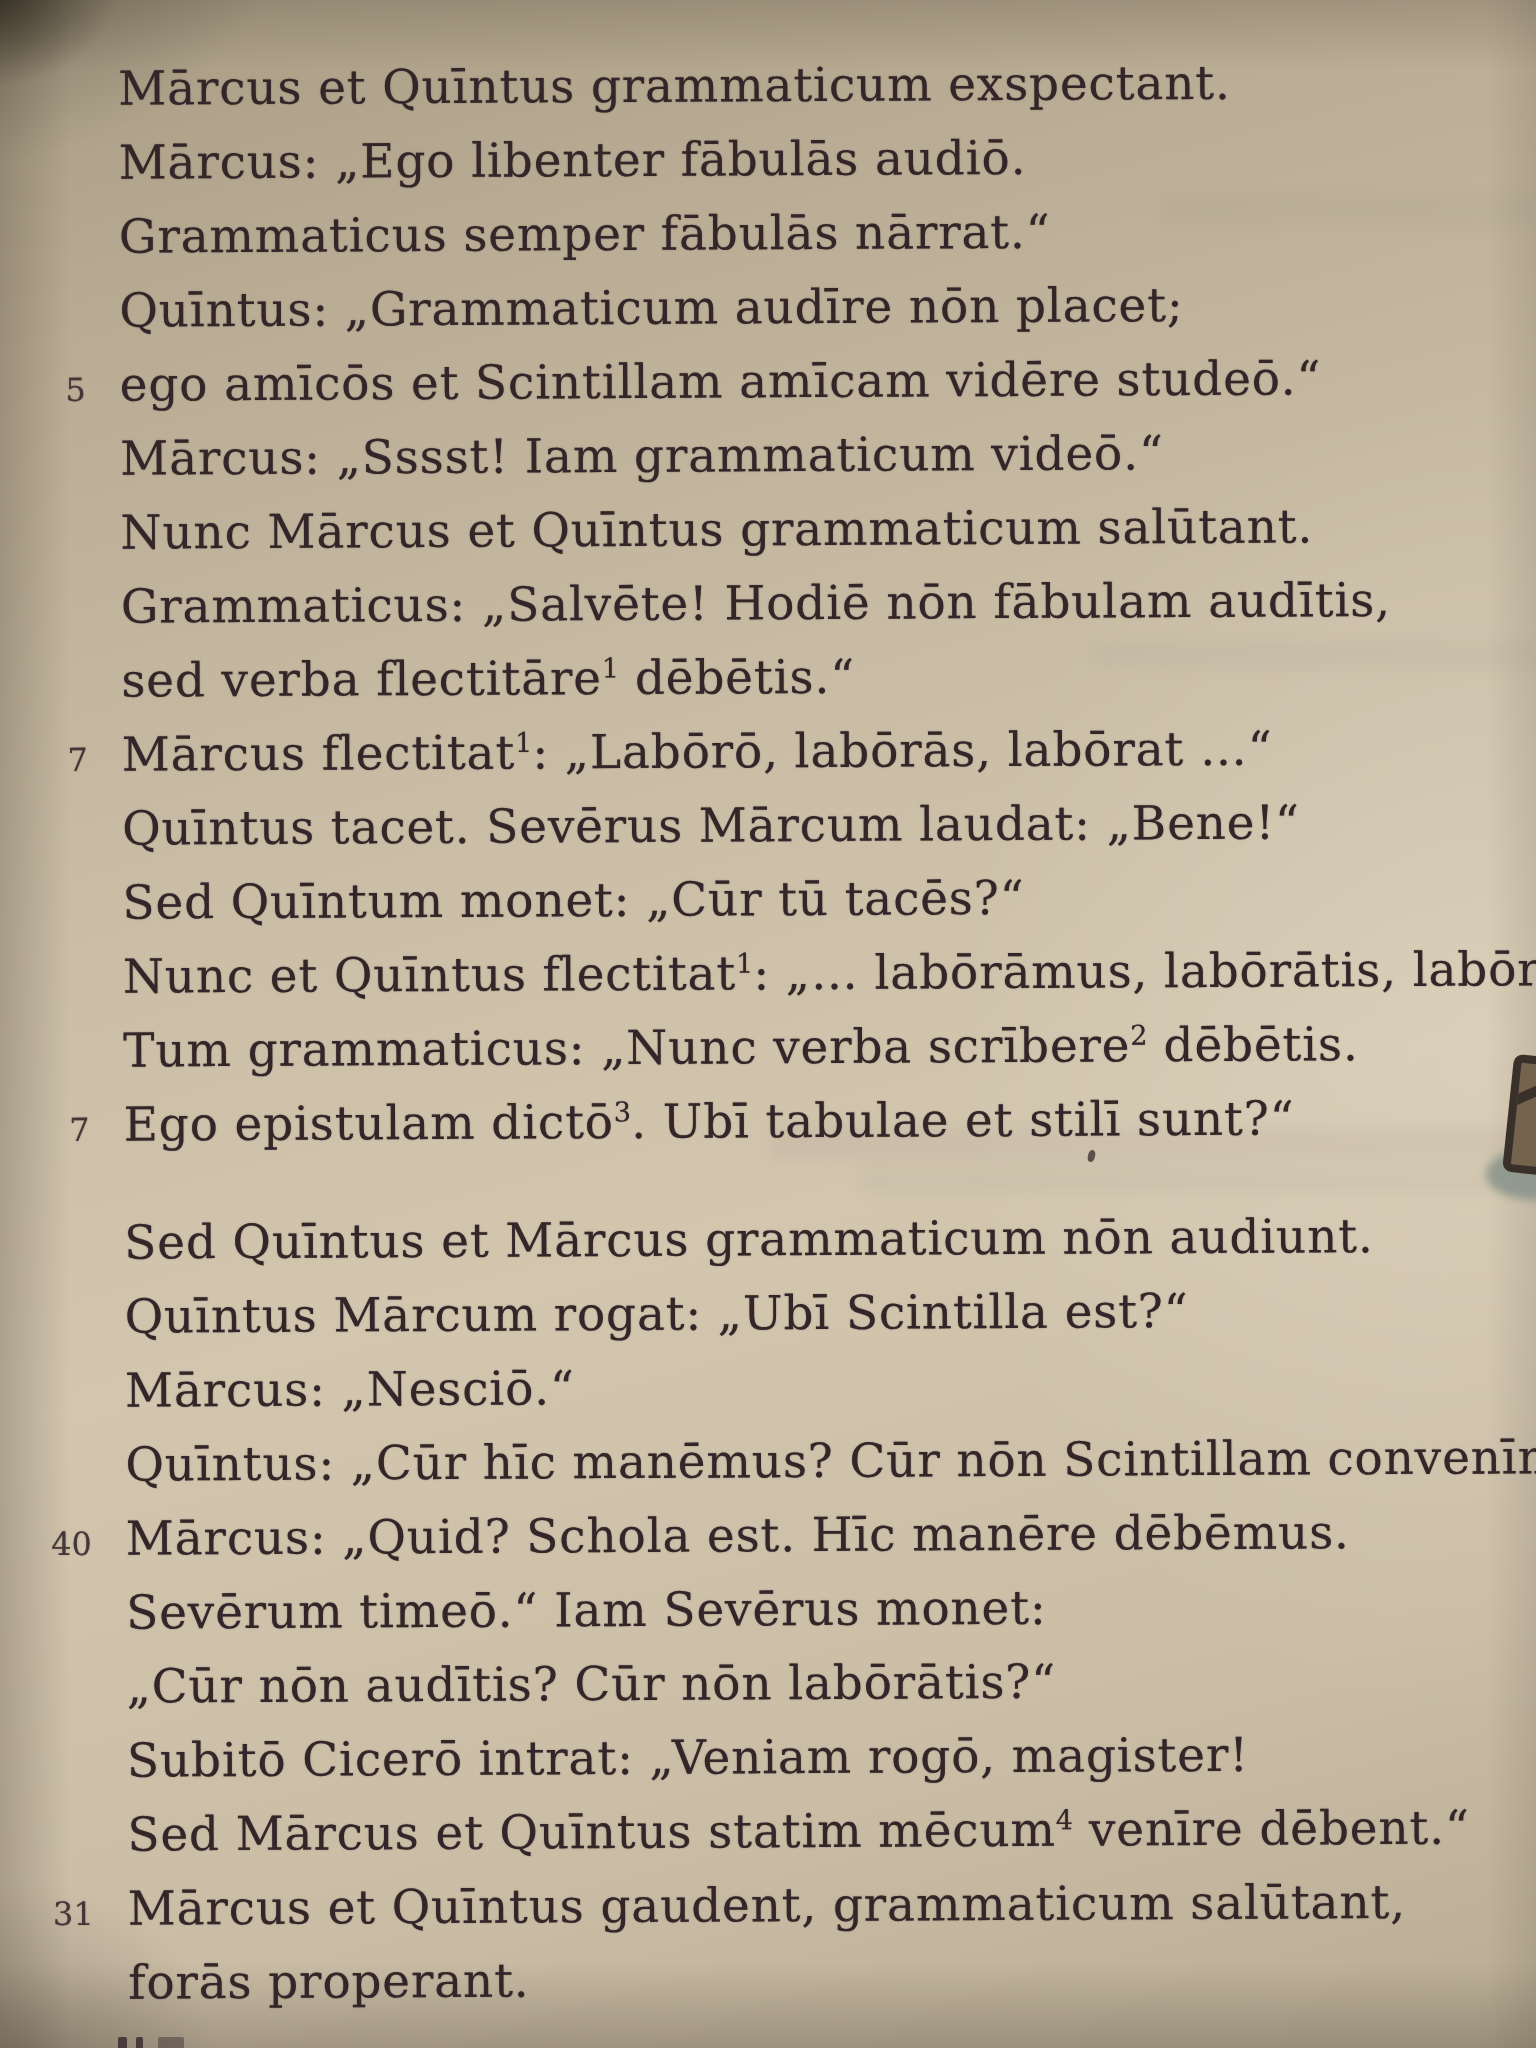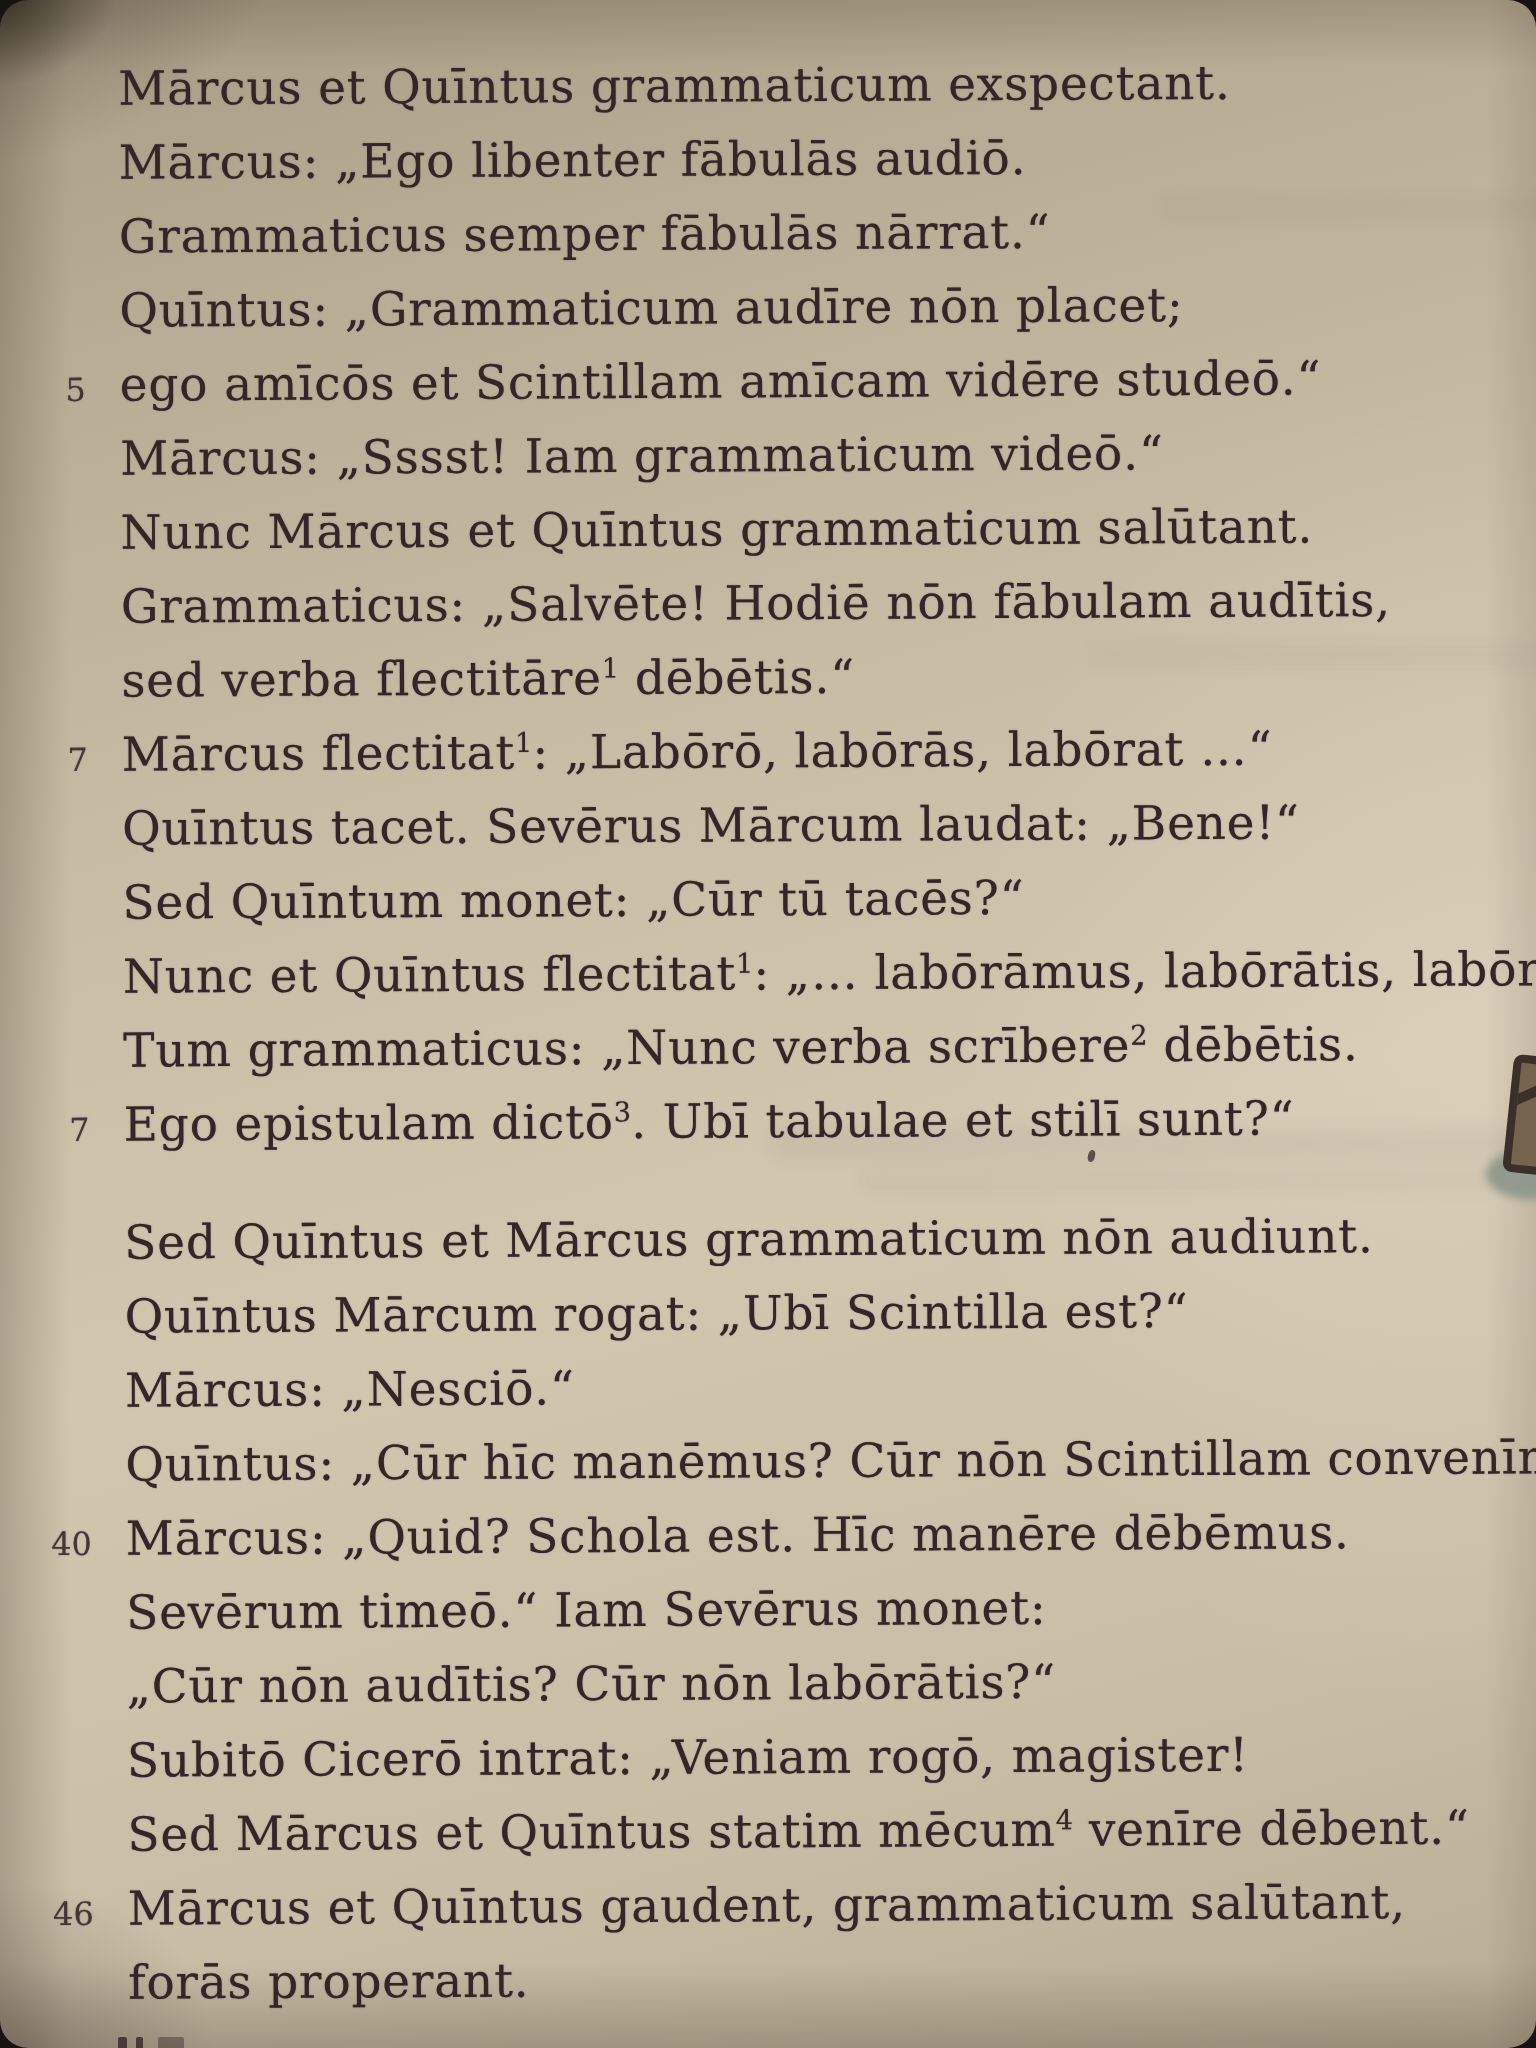--- a/index.html
+++ b/index.html
@@ -9,21 +9,20 @@
     background:
       radial-gradient(170px 130px at -10px -10px, rgba(22,18,12,.62), transparent 75%),
       radial-gradient(500px 360px at -70px -90px, rgba(35,30,22,.45), transparent 72%),
       linear-gradient(180deg, rgba(70,60,45,.22), transparent 70px),
       linear-gradient(90deg, rgba(70,60,45,.26), transparent 70px),
       linear-gradient(0deg, rgba(60,50,38,.26), transparent 85px),
       linear-gradient(270deg, rgba(60,50,38,.12), transparent 50px),
       radial-gradient(260px 220px at 20px 2048px, rgba(40,32,24,.25), transparent 75%),
       radial-gradient(760px 960px at 1480px 1060px, rgba(255,248,230,.18), transparent 70%),
       linear-gradient(165deg,#a89c84 0%,#b9ac94 15%,#c9bda6 38%,#d2c6af 58%,#cabda6 82%,#b8ac94 100%);
-    border-radius: 28px;
   }
   .textblock{
     position:absolute;left:0;top:52px;width:1760px;
     transform:rotate(-0.3deg);transform-origin:60px 0;
   }
   .row{
     height:74px;line-height:74px;white-space:nowrap;
     font-size:47px;letter-spacing:.8px;color:#342529;
     text-shadow:0 0 1.3px rgba(52,37,41,.55);
   }
@@ -87,21 +86,21 @@
       <div class="row"><span class="num">7</span><span class="txt">Ego epistulam dictō<sup>3</sup>. Ubī tabulae et stilī sunt?“</span></div>
       <div class="row gap"><span class="num"></span><span class="txt">Sed Quīntus et Mārcus grammaticum nōn audiunt.</span></div>
       <div class="row"><span class="num"></span><span class="txt">Quīntus Mārcum rogat: „Ubī Scintilla est?“</span></div>
       <div class="row"><span class="num"></span><span class="txt">Mārcus: „Nesciō.“</span></div>
       <div class="row"><span class="num"></span><span class="txt">Quīntus: „Cūr hīc manēmus? Cūr nōn Scintillam convenīmus?“</span></div>
       <div class="row"><span class="num">40</span><span class="txt">Mārcus: „Quid? Schola est. Hīc manēre dēbēmus.</span></div>
       <div class="row"><span class="num"></span><span class="txt">Sevērum timeō.“ Iam Sevērus monet:</span></div>
       <div class="row"><span class="num"></span><span class="txt">„Cūr nōn audītis? Cūr nōn labōrātis?“</span></div>
       <div class="row"><span class="num"></span><span class="txt">Subitō Cicerō intrat: „Veniam rogō, magister!</span></div>
       <div class="row"><span class="num"></span><span class="txt">Sed Mārcus et Quīntus statim mēcum<sup>4</sup> venīre dēbent.“</span></div>
-      <div class="row"><span class="num">46</span><span class="txt">Mārcus et Quīntus gaudent, grammaticum salūtant,</span></div>
+      <div class="row"><span class="num">31</span><span class="txt">Mārcus et Quīntus gaudent, grammaticum salūtant,</span></div>
       <div class="row"><span class="num"></span><span class="txt">forās properant.</span></div>
     </div>
 
   <div class="speck"></div>
 
   <div class="illus">
     <div class="shadow"></div>
     <div class="box">
       <div class="stripe"></div>
 

